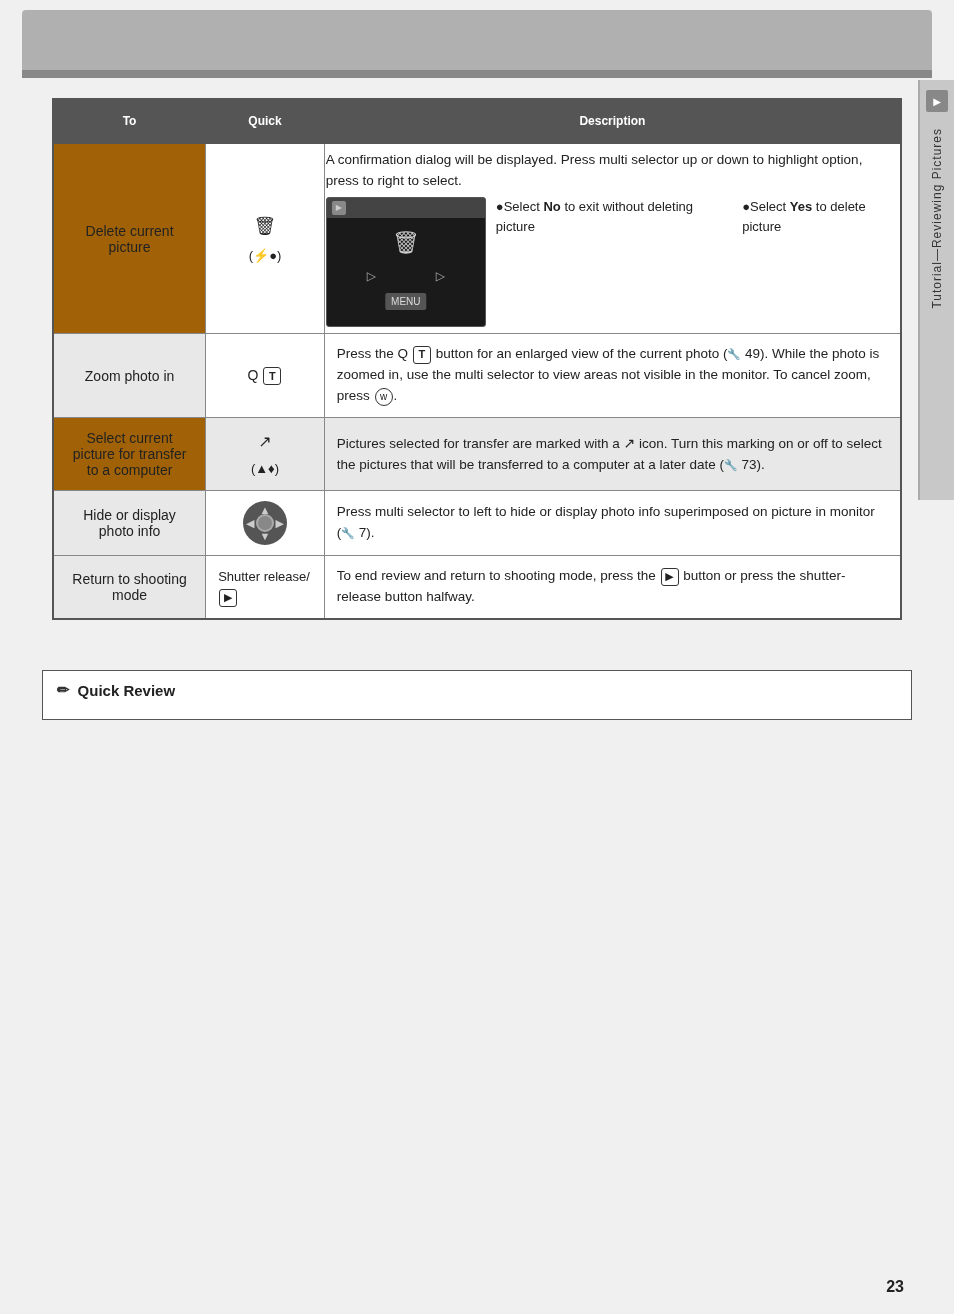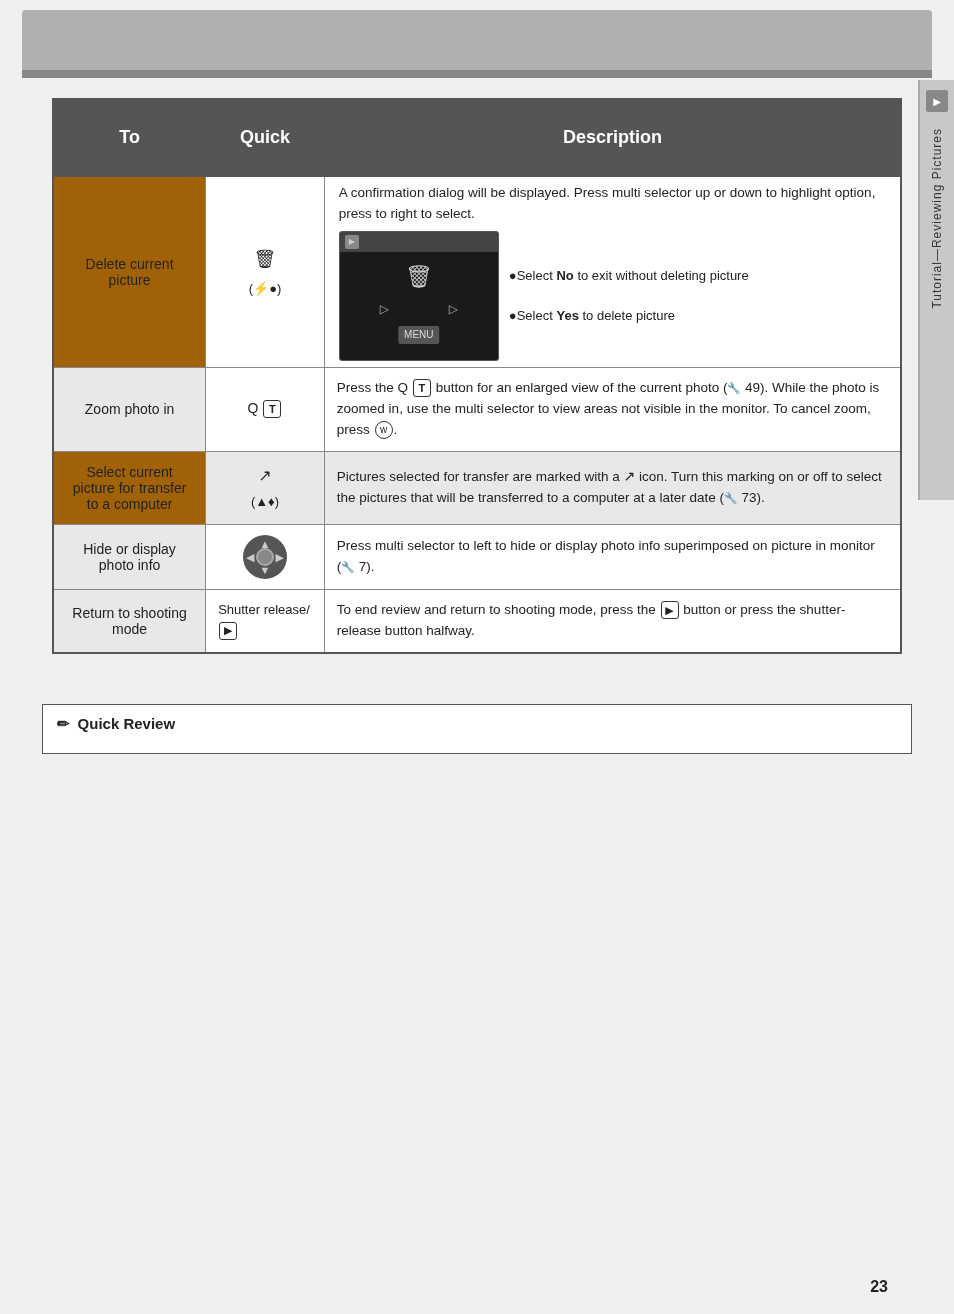--- a/index.html
+++ b/index.html
@@ -64,22 +64,22 @@
     .review-table {
       width: 100%;
       border-collapse: collapse;
       border: 2px solid #555;
       background: #fff;
     }
     .review-table th {
       background: #555;
       color: #fff;
       font-weight: bold;
-      font-size: 18px;
-      padding: 24px 12px;
+      font-size: 12px;
+      padding: 12px 12px;
       text-align: center;
       border: 1px solid #555;
     }
     .review-table td {
       border: 1px solid #888;
       padding: 10px 12px;
       vertical-align: middle;
     }
     .col-to {
       width: 18%;
@@ -93,21 +93,21 @@
       font-size: 13px;
     }
     .col-desc {
       width: 68%;
       font-size: 13.5px;
       line-height: 1.55;
     }
 
     
     .delete-row .col-desc {
-      padding: 6px 14px;
+      padding: 6px 1px;
     }
     .delete-desc-inner {
       display: flex;
       gap: 10px;
     }
     .delete-desc-left {
       flex: 1;
       font-size: 13.5px;
       line-height: 1.55;
     }
@@ -159,21 +159,21 @@
       left: 50%;
       transform: translateX(-50%);
       background: #555;
       border-radius: 2px;
       padding: 1px 6px;
       font-size: 10px;
       color: #ddd;
     }
     .delete-options {
       display: flex;
-      flex-direction: column;
+      flex-direction: row;
       gap: 20px;
       font-size: 13px;
       line-height: 1.5;
       justify-content: center;
     }
     .delete-options p {
       margin: 0;
     }
 
     
@@ -251,21 +251,21 @@
     .quick-review-text {
       font-size: 13.5px;
       line-height: 1.6;
       color: #222;
     }
 
     
     .page-number {
       position: absolute;
       bottom: 18px;
-      right: 66px;
+      right: 50px;
       font-size: 16px;
       font-weight: bold;
       color: #222;
     }
 
     
     .inline-icon {
       display: inline-flex;
       align-items: center;
       justify-content: center;

